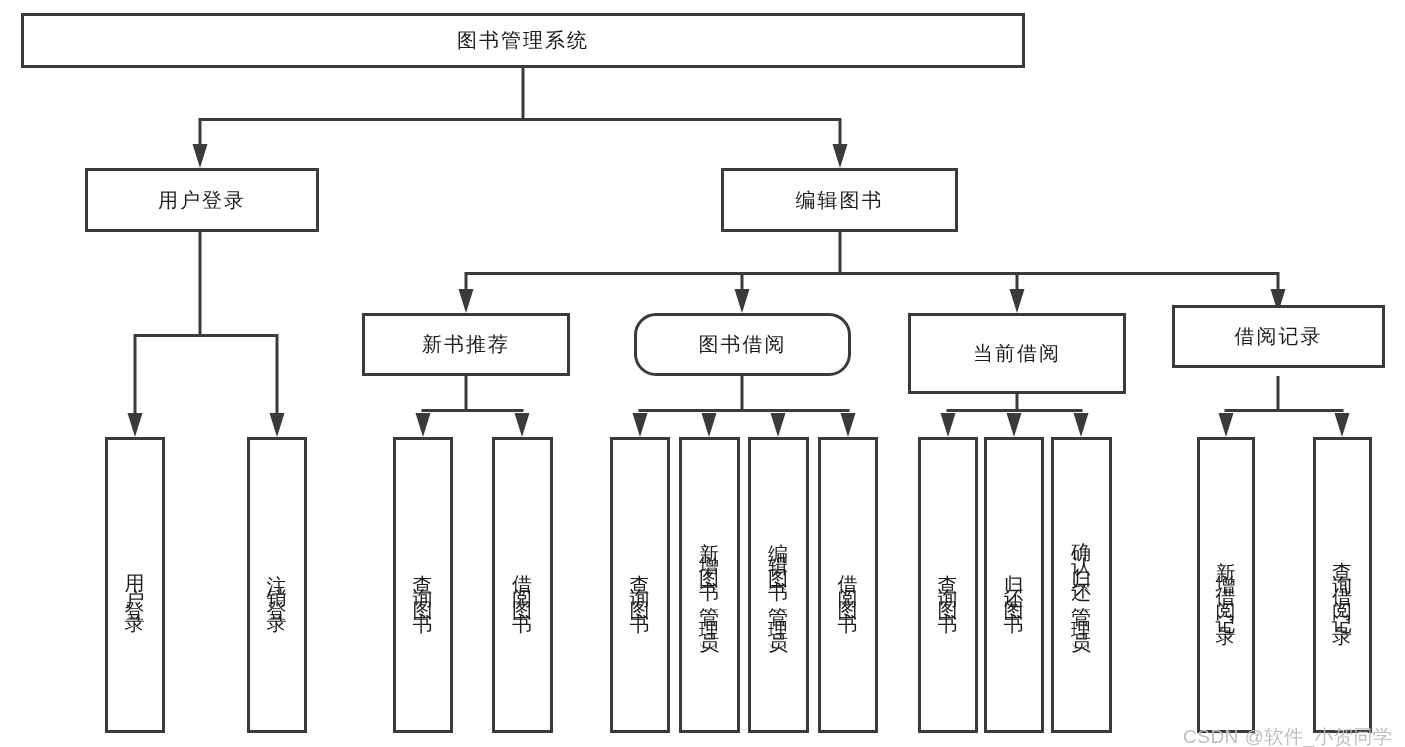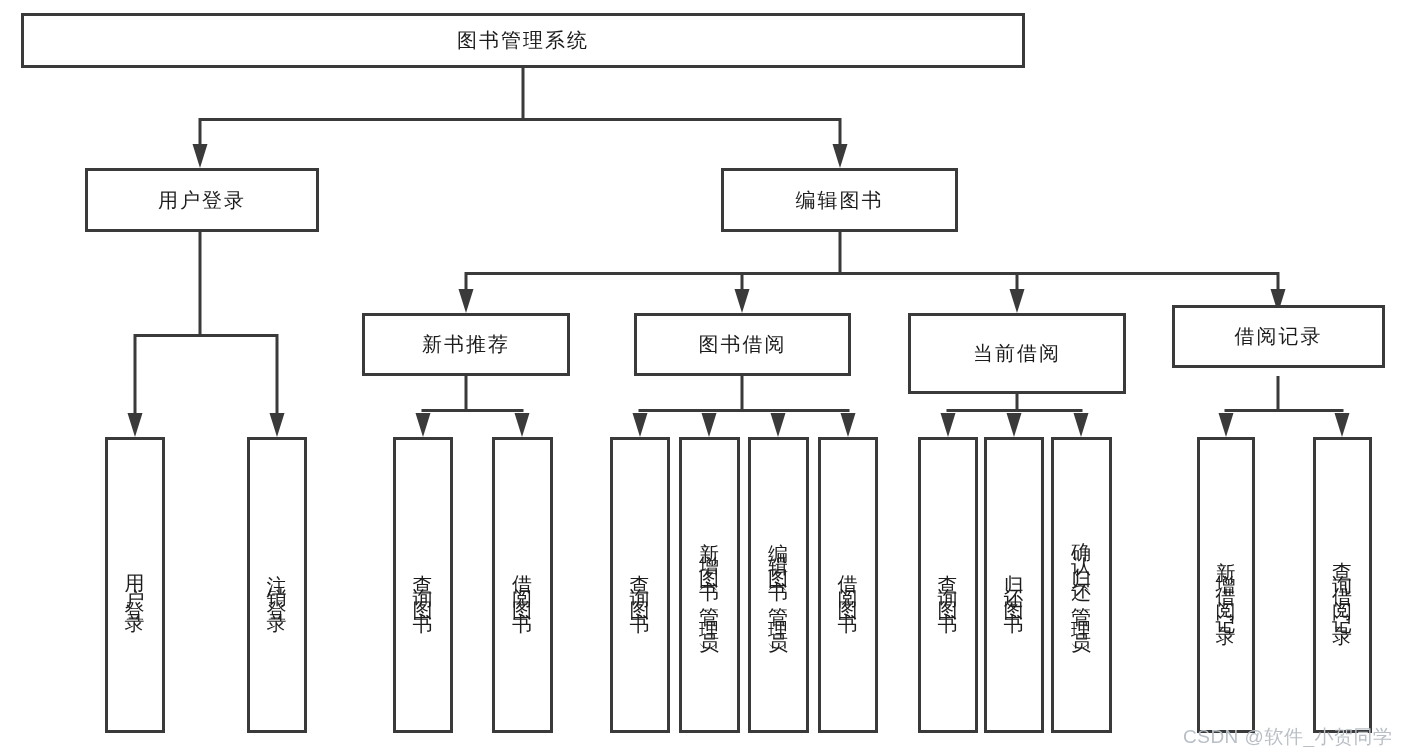--- a/index.html
+++ b/index.html
@@ -123,21 +123,21 @@
       <polygon points="1342,437 1334.5,413 1349.5,413"></polygon>
     </g>
   </svg>
 
   <div class="node" style="left:21px; top:13px; width:1004px; height:55px;">图书管理系统</div>
 
   <div class="node" style="left:85px; top:168px; width:234px; height:64px;">用户登录</div>
   <div class="node" style="left:721px; top:168px; width:237px; height:64px;">编辑图书</div>
 
   <div class="node" style="left:362px; top:313px; width:208px; height:63px;">新书推荐</div>
-  <div class="node" style="left:634px; top:313px; width:217px; height:63px;">图书借阅</div>
+  <div class="node" style="left:634px; top:313px; width:217px; height:63px;border-radius:22px;">图书借阅</div>
   <div class="node" style="left:908px; top:313px; width:218px; height:81px;">当前借阅</div>
   <div class="node" style="left:1172px; top:305px; width:213px; height:63px;">借阅记录</div>
 
   <div class="node vnode" style="left:105px; top:437px; width:60px; height:296px;">用户登录</div>
   <div class="node vnode" style="left:247px; top:437px; width:60px; height:296px;">注销登录</div>
 
   <div class="node vnode" style="left:393px; top:437px; width:60px; height:296px;">查询图书</div>
   <div class="node vnode" style="left:492px; top:437px; width:61px; height:296px;">借阅图书</div>
 
   <div class="node vnode" style="left:610px; top:437px; width:60px; height:296px;">查询图书</div>

